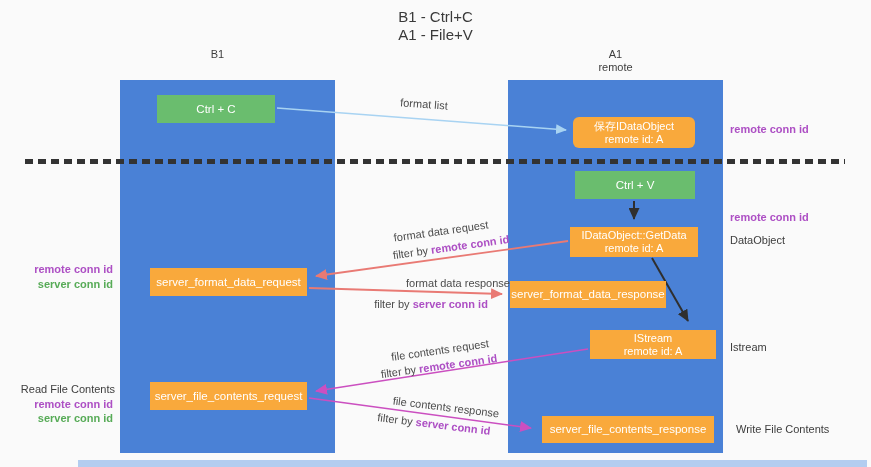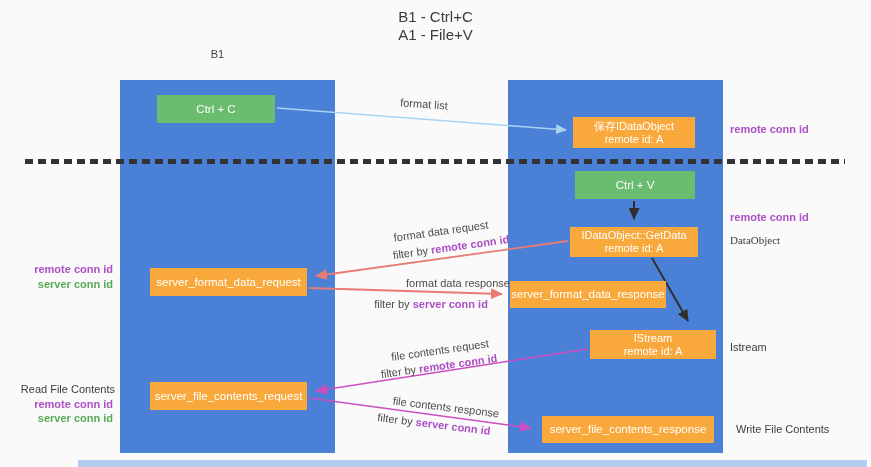--- a/index.html
+++ b/index.html
@@ -47,20 +47,24 @@
 <div class="canvas">
 
   <div class="title">
     <div>B1 - Ctrl+C</div>
     <div>A1 - File+V</div>
   </div>
 
   <div class="lane-header" style="left:120px;width:195px;">
     <div>B1</div>
   </div>
+  <div class="lane-header" style="left:508px;width:215px;">
+    <div>A1</div>
+    <div>remote</div>
+  </div>
 
   <div class="lane" style="left:120px;"></div>
   <div class="lane" style="left:508px;"></div>
 
   <div class="dashed"></div>
 
   <svg class="svg-overlay">
     <defs>
       <marker id="ah-blue" markerUnits="userSpaceOnUse" markerWidth="12" markerHeight="10" refX="10" refY="5" orient="auto">
         <path d="M0,0 L11,5 L0,10 z" fill="#a8d3f2"></path>
@@ -81,21 +85,21 @@
     <line x1="568" y1="241" x2="316" y2="276" stroke="#e97a74" stroke-width="1.8" marker-end="url(#ah-salmon)"></line>
     <line x1="309" y1="288" x2="502" y2="294" stroke="#e97a74" stroke-width="1.8" marker-end="url(#ah-salmon)"></line>
     <line x1="588" y1="349" x2="316" y2="391" stroke="#cb4fc0" stroke-width="1.5" marker-end="url(#ah-magenta)"></line>
     <line x1="309" y1="398" x2="531" y2="428" stroke="#cb4fc0" stroke-width="1.5" marker-end="url(#ah-magenta)"></line>
   </svg>
 
   <div class="box green" style="left:157px;top:95px;width:118px;height:28px;">
     <div>Ctrl + C</div>
   </div>
 
-  <div class="box orange small" style="left:573px;top:117px;width:122px;height:31px;">
+  <div class="box orange small" style="left:573px;top:117px;width:122px;height:31px;border-radius:6px;">
     <div>保存IDataObject</div>
     <div>remote id: A</div>
   </div>
 
   <div class="box green" style="left:575px;top:171px;width:120px;height:28px;">
     <div>Ctrl + V</div>
   </div>
 
   <div class="box orange small" style="left:570px;top:227px;width:128px;height:30px;">
     <div>IDataObject::GetData</div>
@@ -140,21 +144,21 @@
     <span>filter by </span><span class="hl-purple">remote conn id</span>
   </div>
 
   <div class="lbl" style="left:446px;top:407px;transform:translate(-50%,-50%) rotate(7deg);">file contents response</div>
   <div class="lbl" style="left:434px;top:424px;transform:translate(-50%,-50%) rotate(7deg);">
     <span>filter by </span><span class="hl-purple">server conn id</span>
   </div>
 
   <div class="side purple" style="left:730px;top:123px;">remote conn id</div>
   <div class="side purple" style="left:730px;top:211px;">remote conn id</div>
-  <div class="side dark" style="left:730px;top:234px;font-family:Liberation Serif, serif;">DataObject</div>
+  <div class="side dark" style="left:730px;top:234px;">DataObject</div>
   <div class="side dark" style="left:730px;top:341px;">Istream</div>
   <div class="side dark" style="left:736px;top:423px;">Write File Contents</div>
 
   <div class="side purple right-align" style="right:758px;top:263px;">remote conn id</div>
   <div class="side greentxt right-align" style="right:758px;top:278px;">server conn id</div>
   <div class="side dark right-align" style="right:756px;top:383px;">Read File Contents</div>
   <div class="side purple right-align" style="right:758px;top:398px;">remote conn id</div>
   <div class="side greentxt right-align" style="right:758px;top:412px;">server conn id</div>
 
   <div class="scroll-strip"></div>

